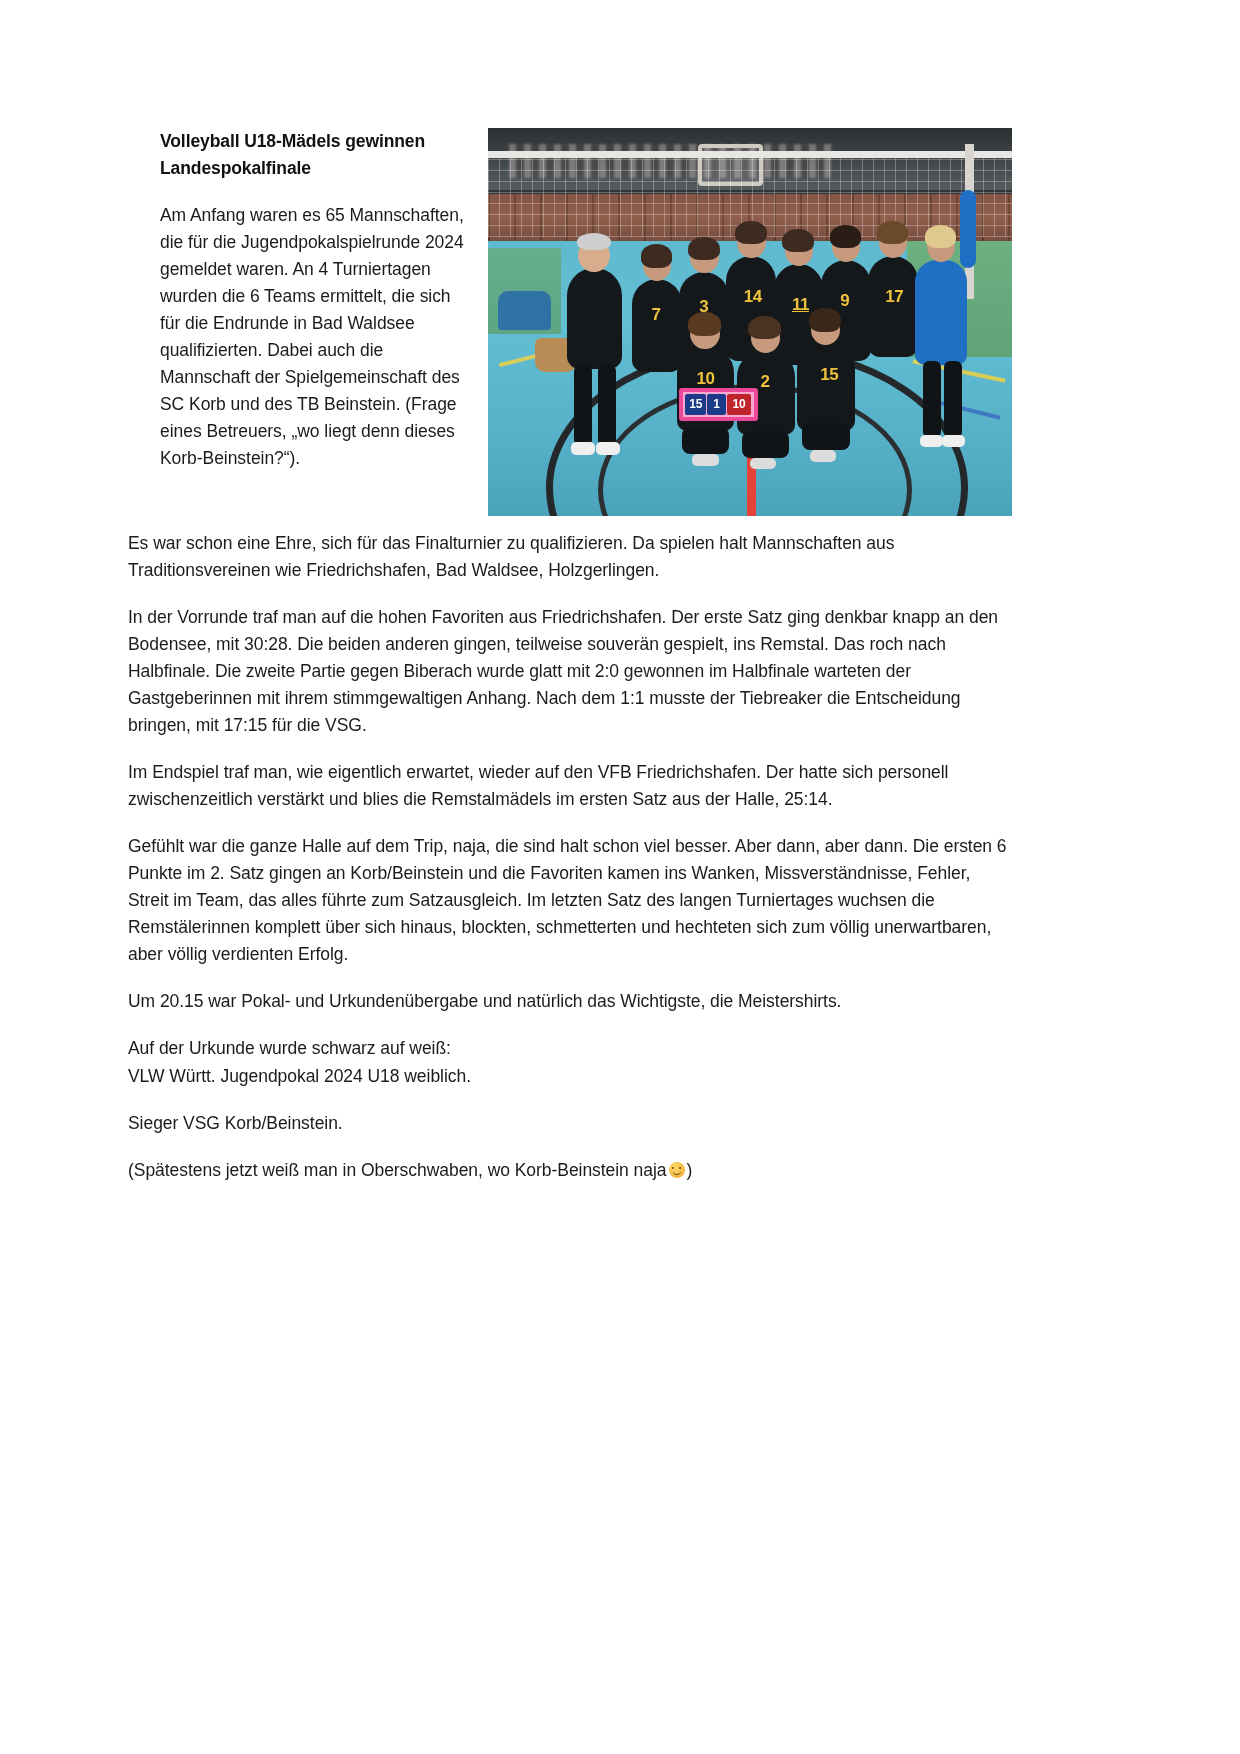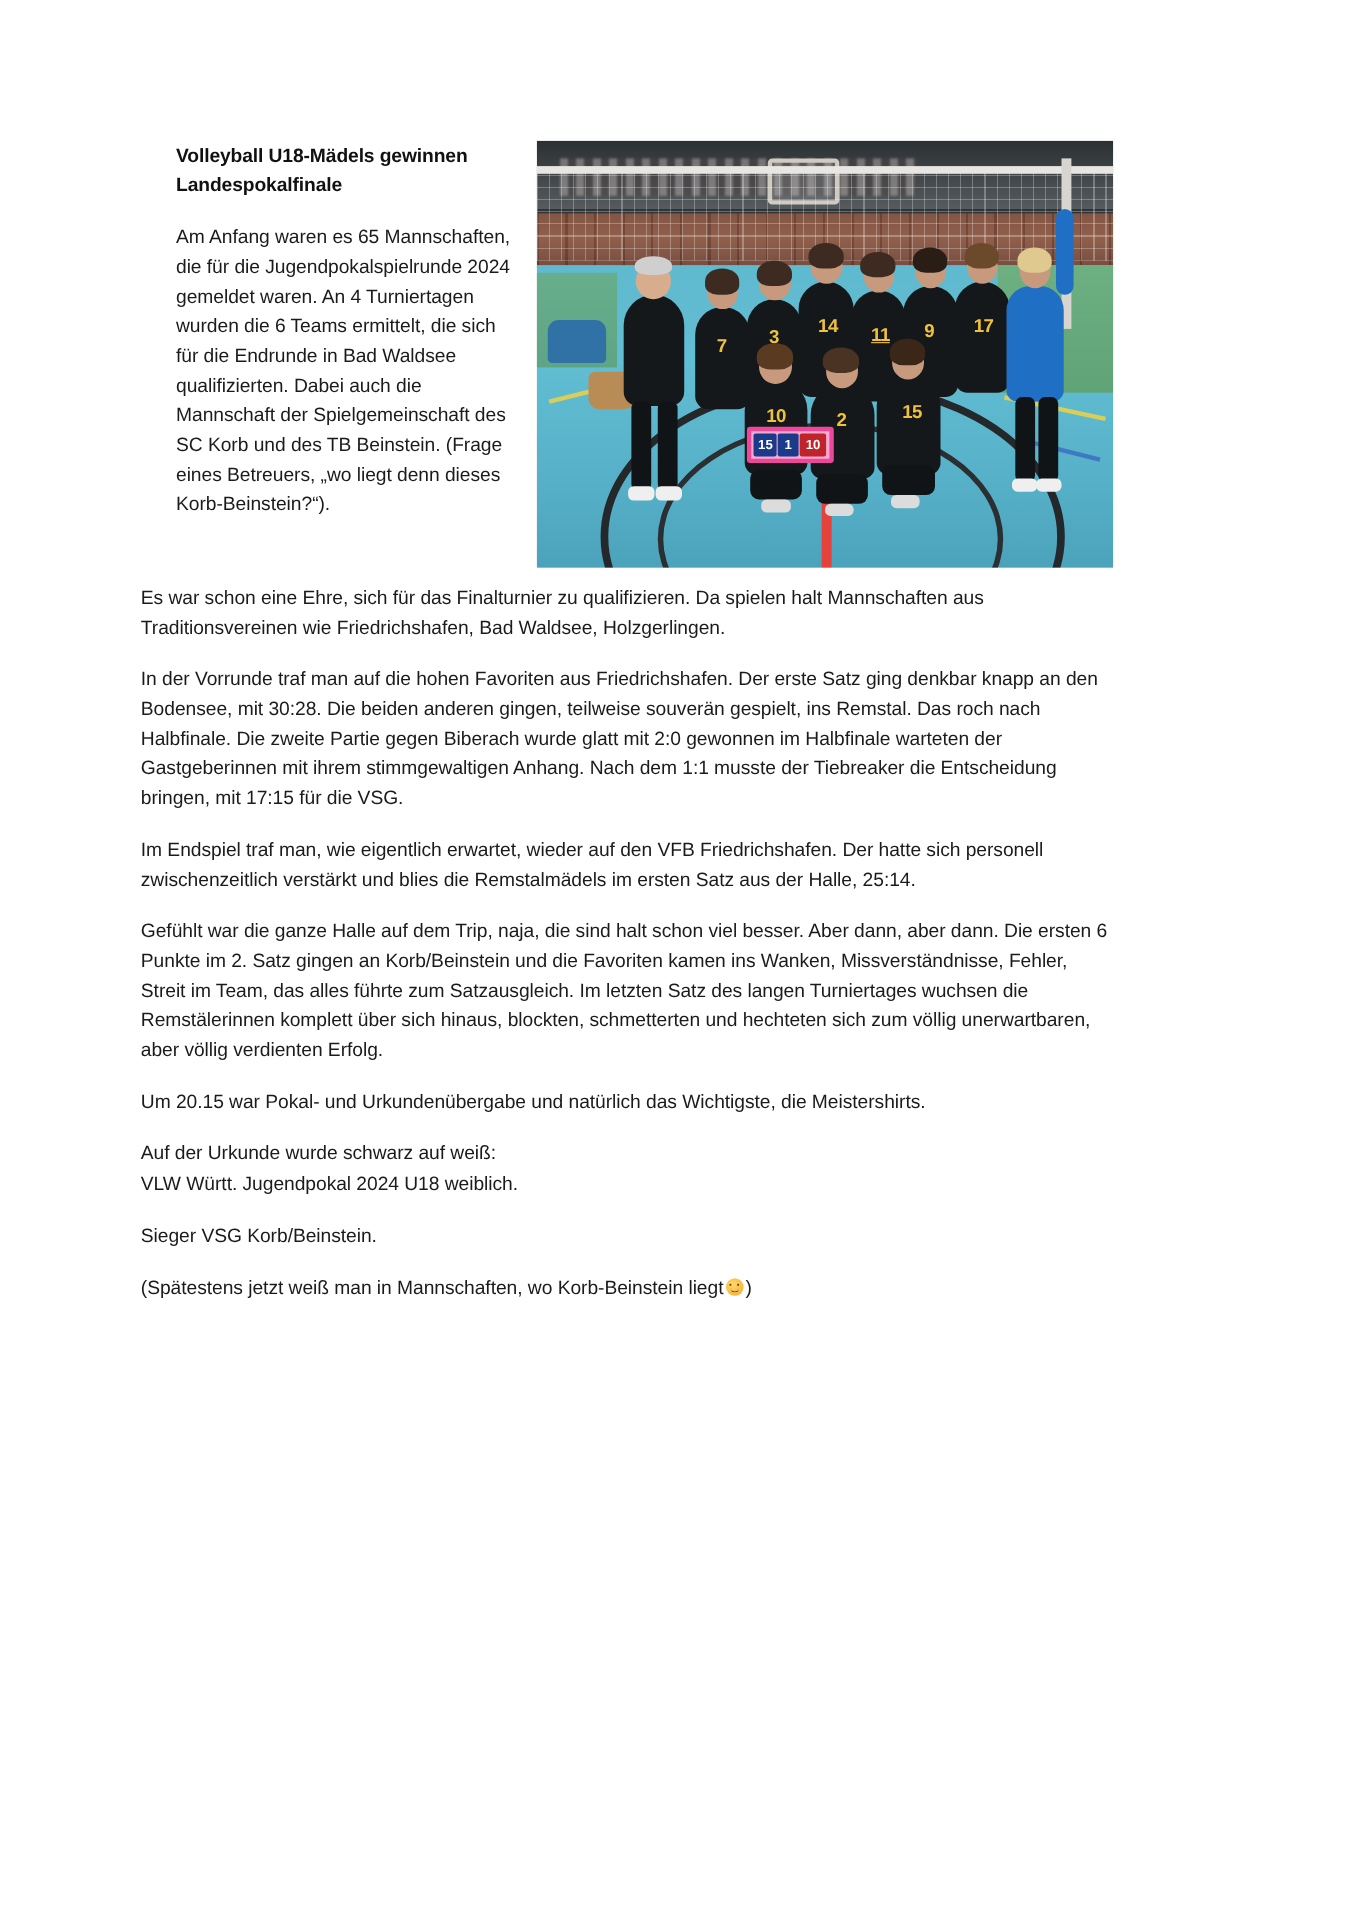--- a/index.html
+++ b/index.html
@@ -364,19 +364,19 @@
       <p class="para">Um 20.15 war Pokal- und Urkundenübergabe und natürlich das Wichtigste, die Meistershirts.</p>
 
       <p class="para">
         <span>Auf der Urkunde wurde schwarz auf weiß:</span><br>
         <span>VLW Württ. Jugendpokal 2024 U18 weiblich.</span>
       </p>
 
       <p class="para">Sieger VSG Korb/Beinstein.</p>
 
       <p class="para">
-        <span>(Spätestens jetzt weiß man in Mannschaften, wo Korb-Beinstein liegt</span><span class="emoji-smile"></span><span>)</span>
+        <span>(Spätestens jetzt weiß man in Oberschwaben, wo Korb-Beinstein naja</span><span class="emoji-smile"></span><span>)</span>
       </p>
 
     </div>
 
   </div>
 </div>
 
 </body></html>

